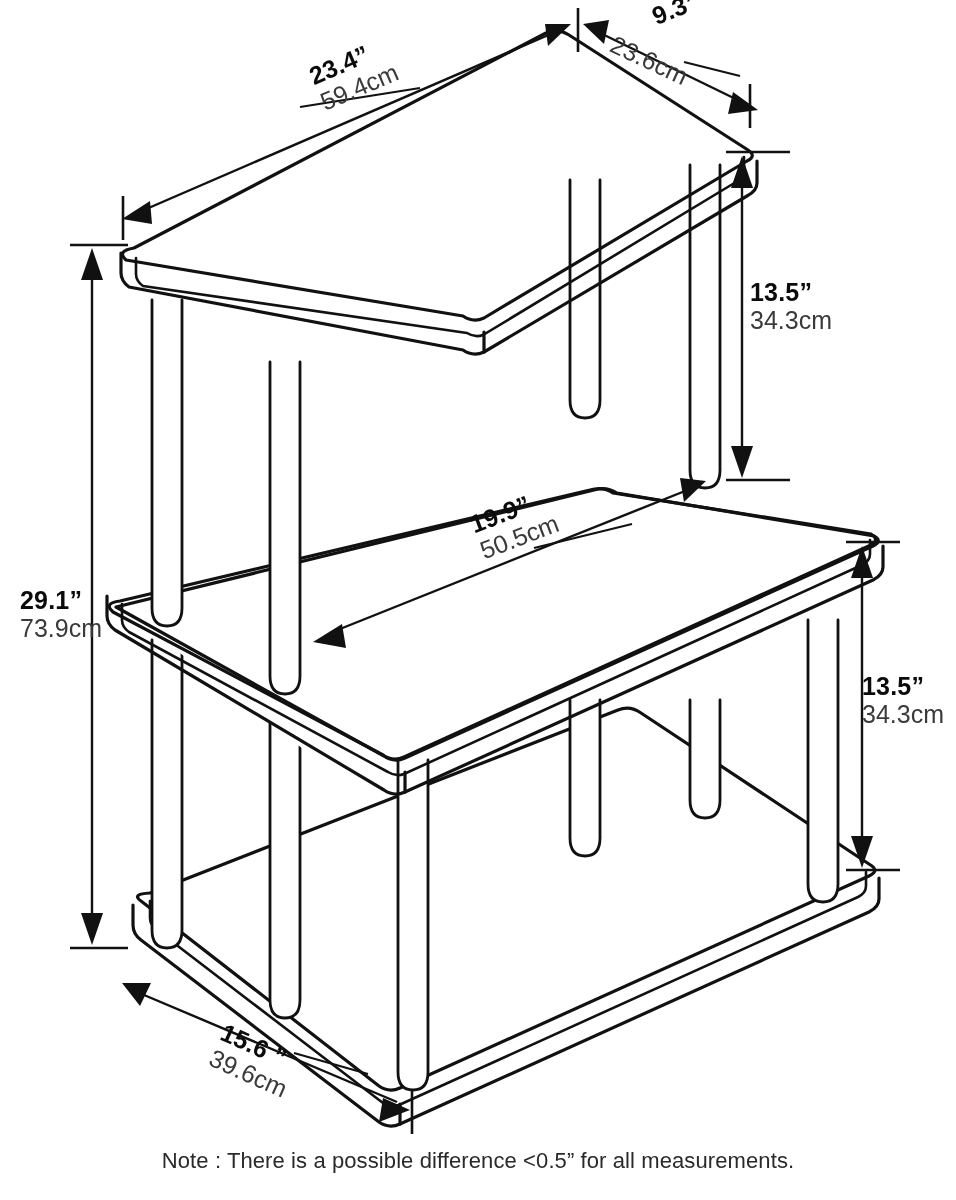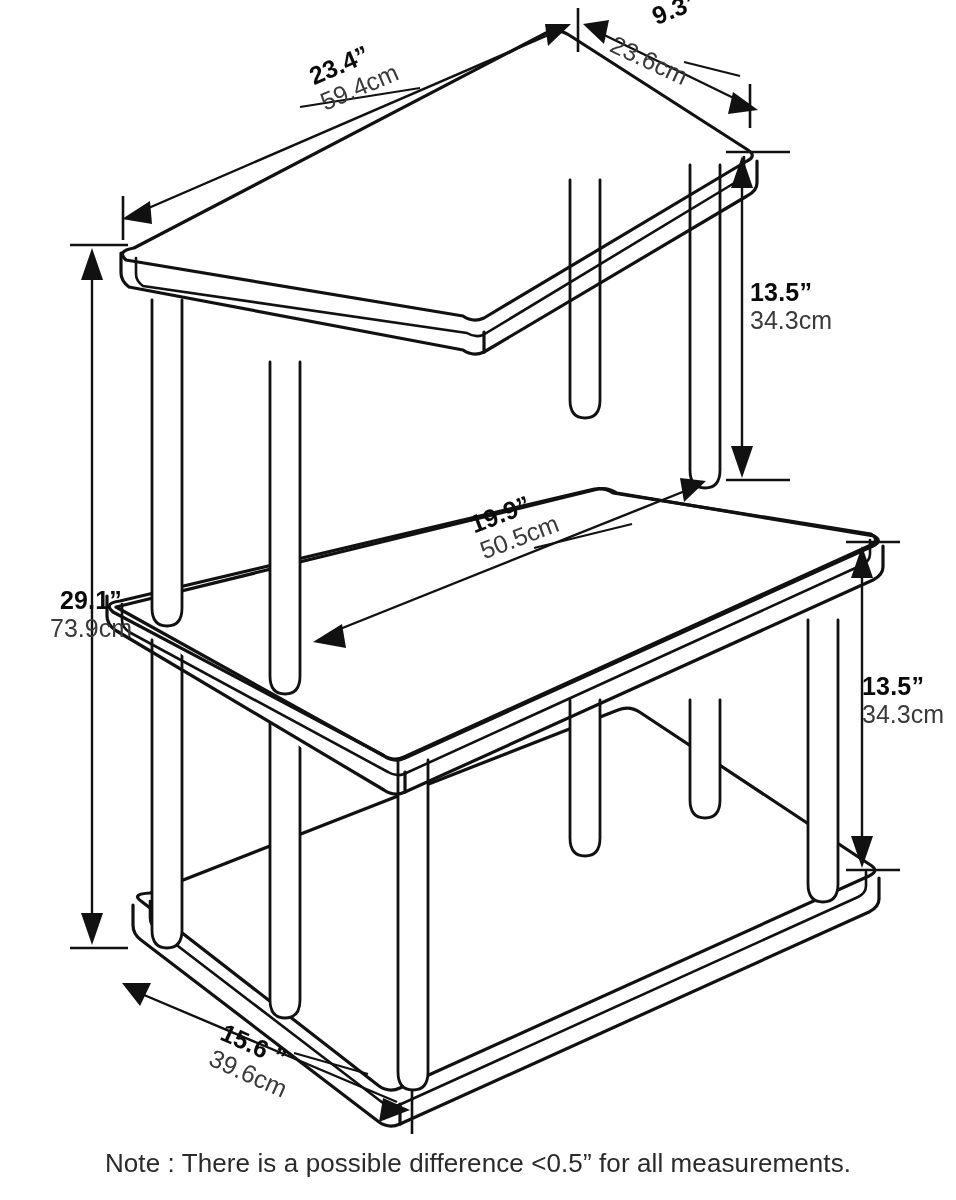--- a/index.html
+++ b/index.html
@@ -19,21 +19,21 @@
   .dim-tick{stroke:#111111;stroke-width:2.6;}
   .dim-leader{stroke:#111111;stroke-width:2.0;fill:none;}
   .arrow{fill:#111111;}
 
   .dim-label{position:absolute;white-space:nowrap;line-height:1.12;}
   .dim-in{font-weight:bold;font-size:25px;letter-spacing:.2px;color:#0b0b0b;}
   .dim-cm{font-weight:400;font-size:25px;color:#3a3a3a;}
 
   .note{
     position:absolute;left:0;right:0;top:1148px;text-align:center;
-    font-size:26px;font-weight:400;color:#2a2a2a;letter-spacing:.1px;
+    font-size:22px;font-weight:400;color:#2a2a2a;letter-spacing:.1px;
   }
 </style>
 </head>
 <body>
 
 <div id="stage">
 
   <svg id="drawing" viewBox="0 0 956 1200">
 
     <g>
@@ -193,21 +193,21 @@
   <div class="dim-label" style="left:466px;top:512px;transform:rotate(-21deg);transform-origin:left top;">
     <div class="dim-in">19.9”</div>
     <div class="dim-cm">50.5cm</div>
   </div>
 
   <div class="dim-label" style="left:862px;top:672px;">
     <div class="dim-in">13.5”</div>
     <div class="dim-cm">34.3cm</div>
   </div>
 
-  <div class="dim-label" style="left:20px;top:586px;text-align:center;margin-left:30px;">
+  <div class="dim-label" style="left:20px;top:586px;">
     <div class="dim-in">29.1”</div>
     <div class="dim-cm">73.9cm</div>
   </div>
 
   <div class="dim-label" style="left:228px;top:1018px;transform:rotate(24deg);transform-origin:left top;">
     <div class="dim-in">15.6 ”</div>
     <div class="dim-cm">39.6cm</div>
   </div>
 
   <div class="note">Note : There is a possible difference &lt;0.5” for all measurements.</div>

